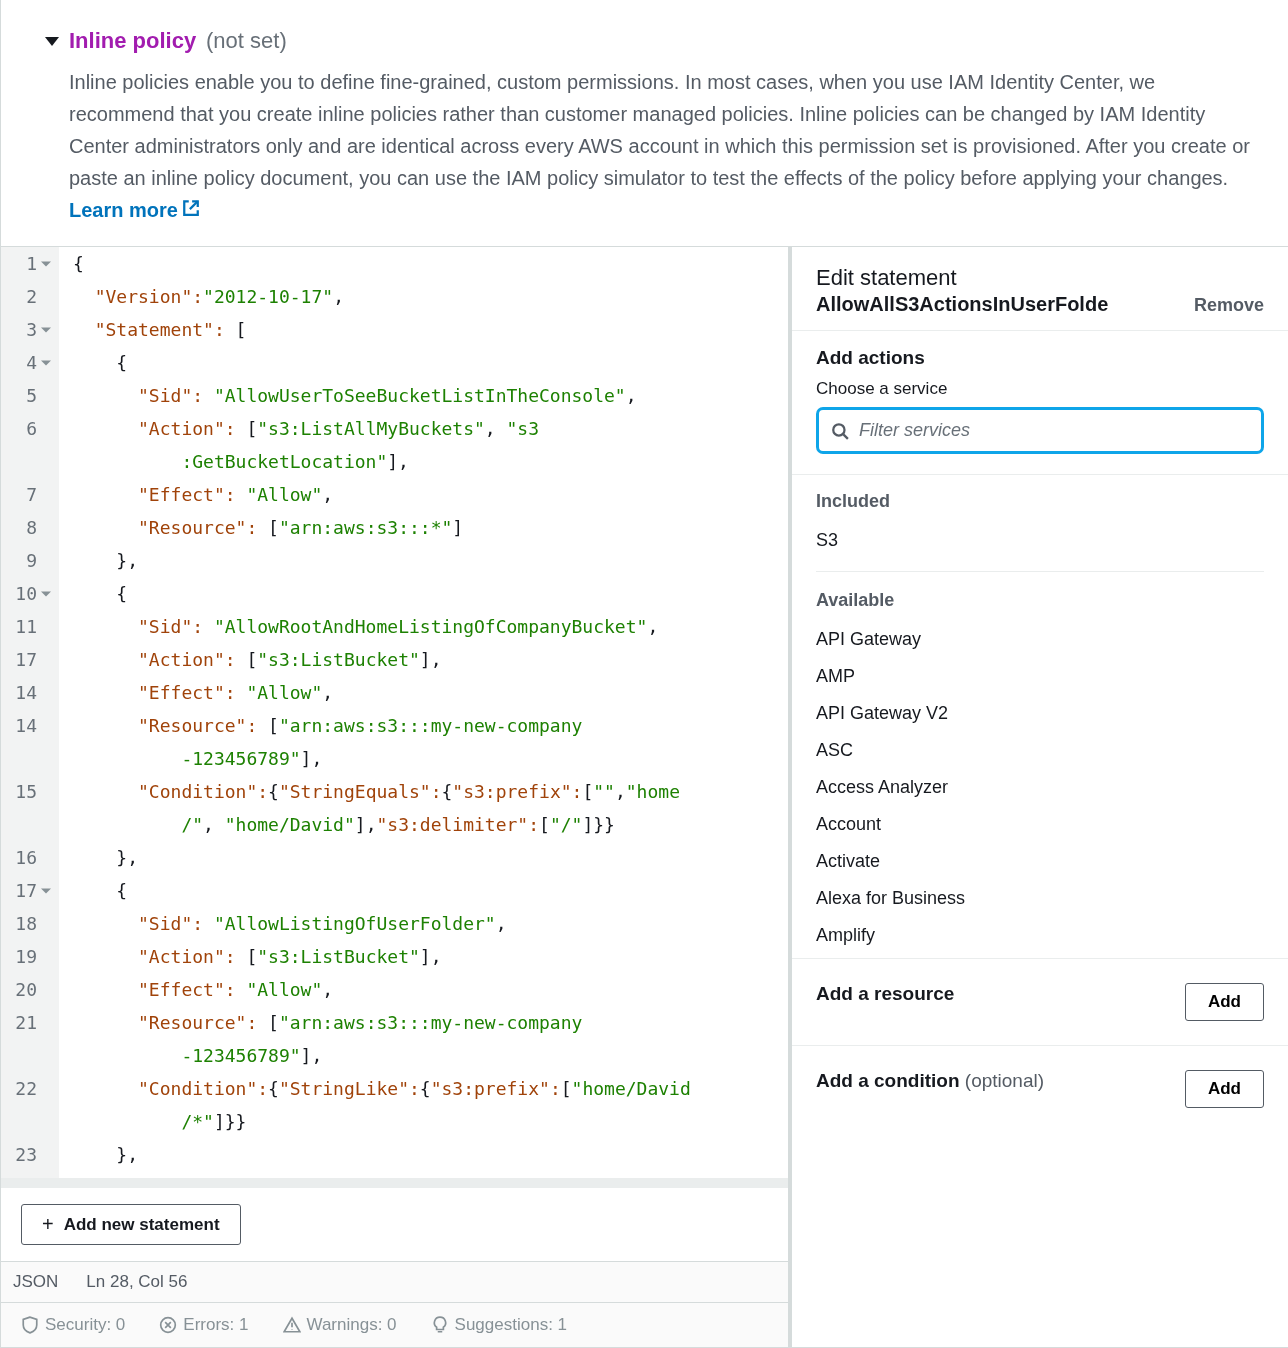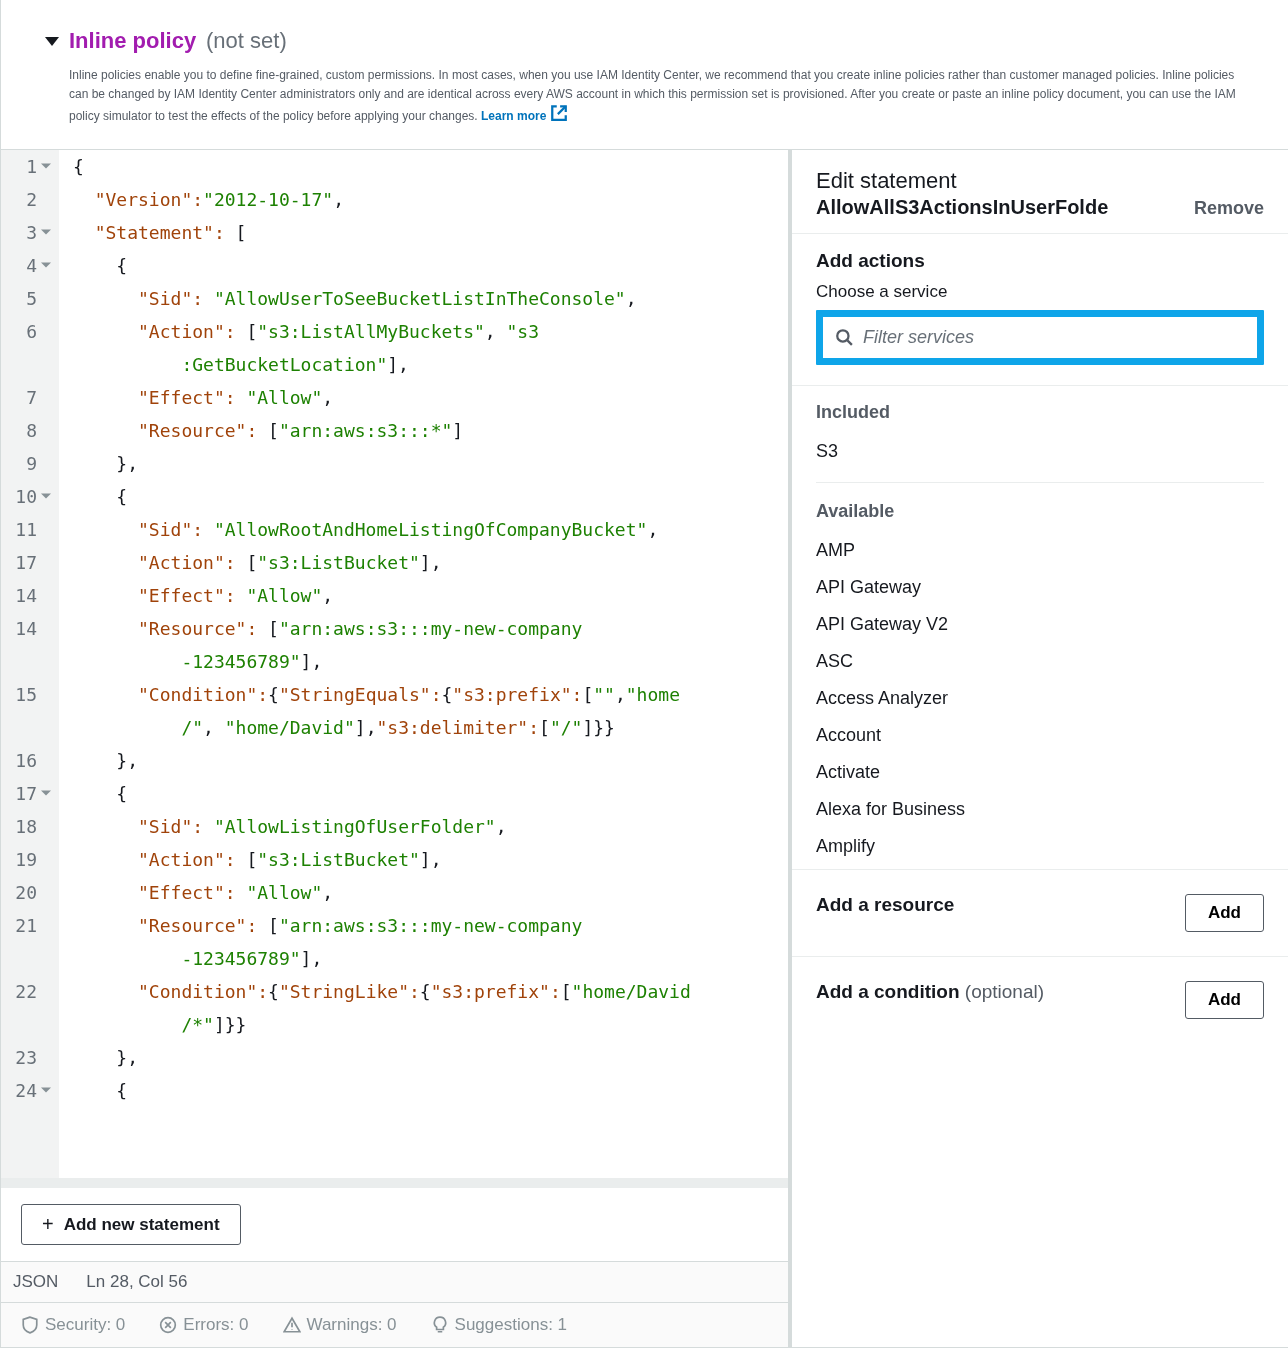--- a/index.html
+++ b/index.html
@@ -42,21 +42,21 @@
     }
     .header-notset {
       font-size: 22px;
       font-weight: 400;
       color: #687078;
       margin-left: 6px;
     }
     .header-desc {
       margin-top: 12px;
       margin-left: 24px;
-      font-size: 12px;
+      font-size: 20px;
       line-height: 1.6;
       color: #545b64;
       max-width: 1200px;
     }
     .learn-more {
       color: #0073bb;
       font-weight: 700;
       text-decoration: none;
       cursor: pointer;
       display: inline-flex;
@@ -213,22 +213,22 @@
       font-size: 19px;
       font-weight: 700;
       margin-bottom: 10px;
     }
     .rp-sublabel {
       font-size: 17px;
       color: #16191f;
       margin-bottom: 8px;
     }
     .search-wrap {
-      border: 7px solid #0ea5e9;
-      border-radius: 1px;
+      border: 3px solid #0ea5e9;
+      border-radius: 7px;
       display: flex;
       align-items: center;
       padding: 10px 12px;
       gap: 10px;
     }
     .search-wrap input {
       border: none;
       outline: none;
       font-size: 18px;
       flex: 1;
@@ -367,21 +367,21 @@
             </span>
           <span>Security: 0</span>
         </span>
         <span class="lint-item">
           <span class="lint-ico">
               <svg width="18" height="18" viewBox="0 0 16 16" fill="none" stroke="#879196" stroke-width="1.5">
                 <circle cx="8" cy="8" r="6.5"></circle>
                 <path d="m5.5 5.5 5 5M10.5 5.5l-5 5"></path>
               </svg>
             </span>
-          <span>Errors: 0</span>
+          <span>Errors: 1</span>
         </span>
         <span class="lint-item">
           <span class="lint-ico">
               <svg width="18" height="18" viewBox="0 0 16 16" fill="none" stroke="#879196" stroke-width="1.5">
                 <path d="M8 2 1 14h14L8 2zM8 6v4M8 12v.5"></path>
               </svg>
             </span>
           <span>Warnings: 0</span>
         </span>
         <span class="lint-item">
@@ -419,22 +419,22 @@
       </div>
 
       <div class="rp-mid">
         <div class="rp-group-label">Included</div>
         <div id="included-list">
             <div class="rp-item">S3</div>
           </div>
         <div class="rp-divider"></div>
         <div class="rp-group-label">Available</div>
         <div id="available-list">
+            <div class="rp-item">API Gateway</div>
             <div class="rp-item">AMP</div>
-            <div class="rp-item">API Gateway</div>
             <div class="rp-item">API Gateway V2</div>
             <div class="rp-item">ASC</div>
             <div class="rp-item">Access Analyzer</div>
             <div class="rp-item">Account</div>
             <div class="rp-item">Activate</div>
             <div class="rp-item">Alexa for Business</div>
             <div class="rp-item">Amplify</div>
           </div>
       </div>
 

